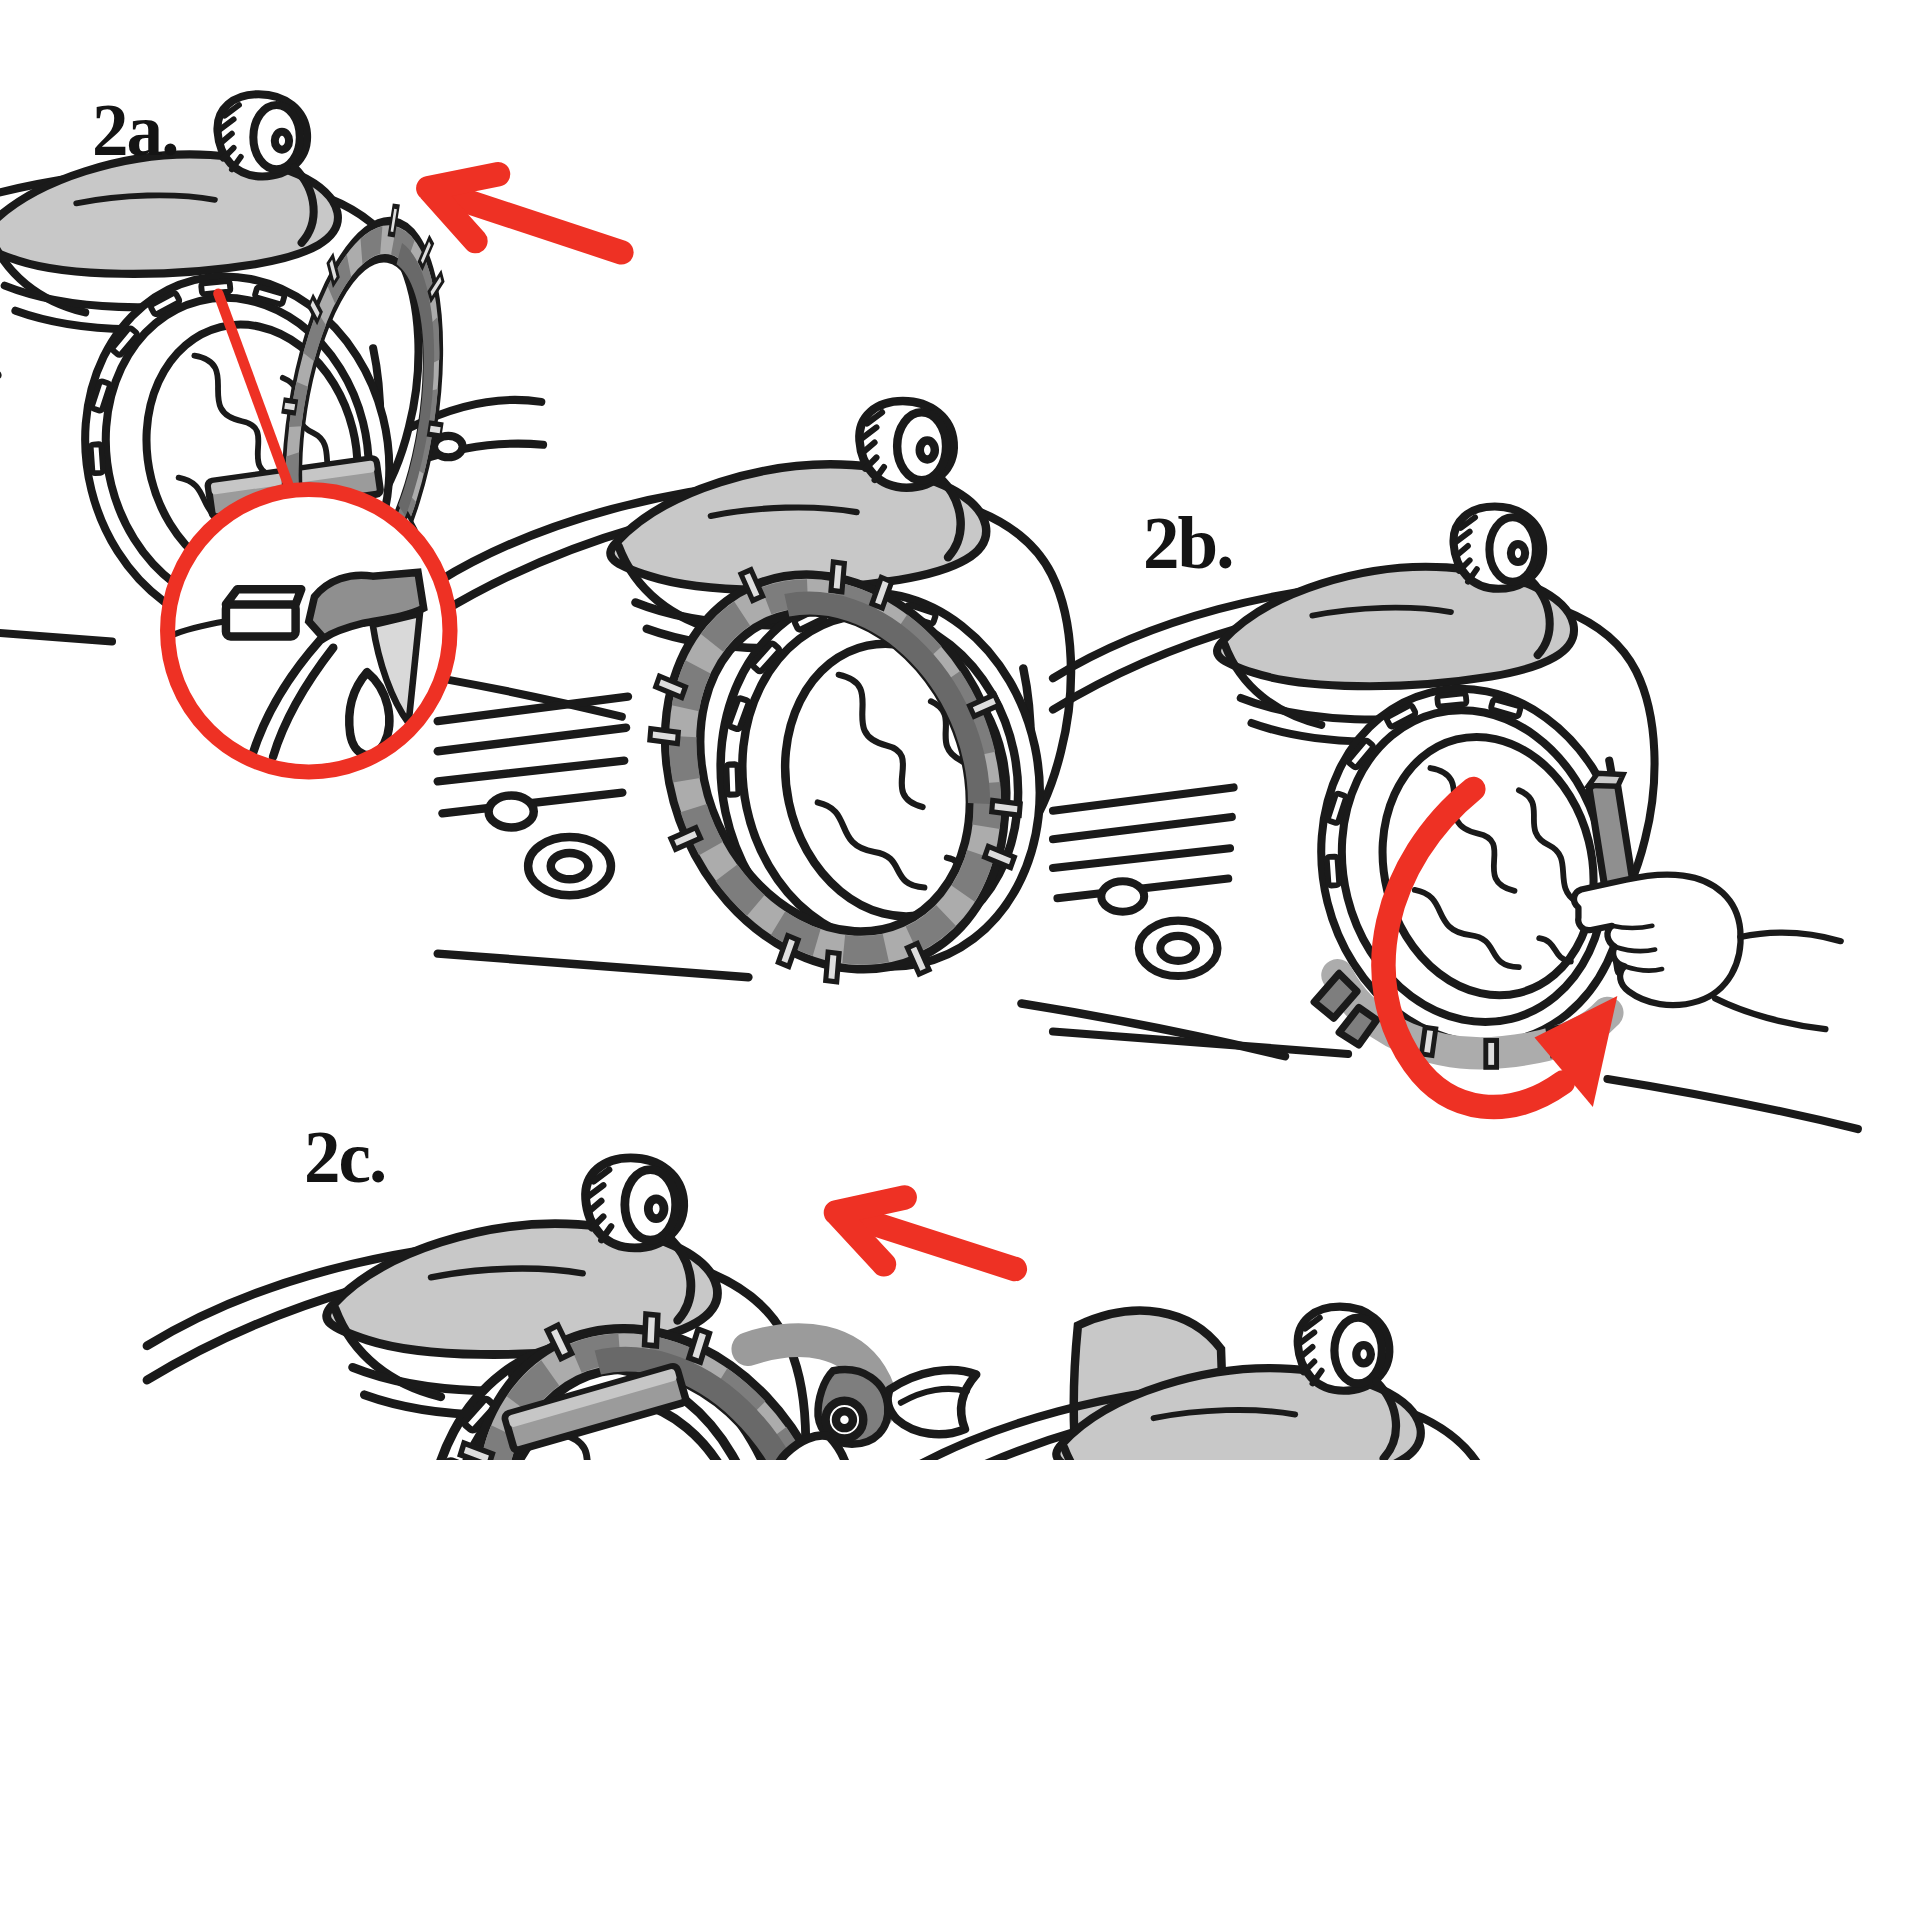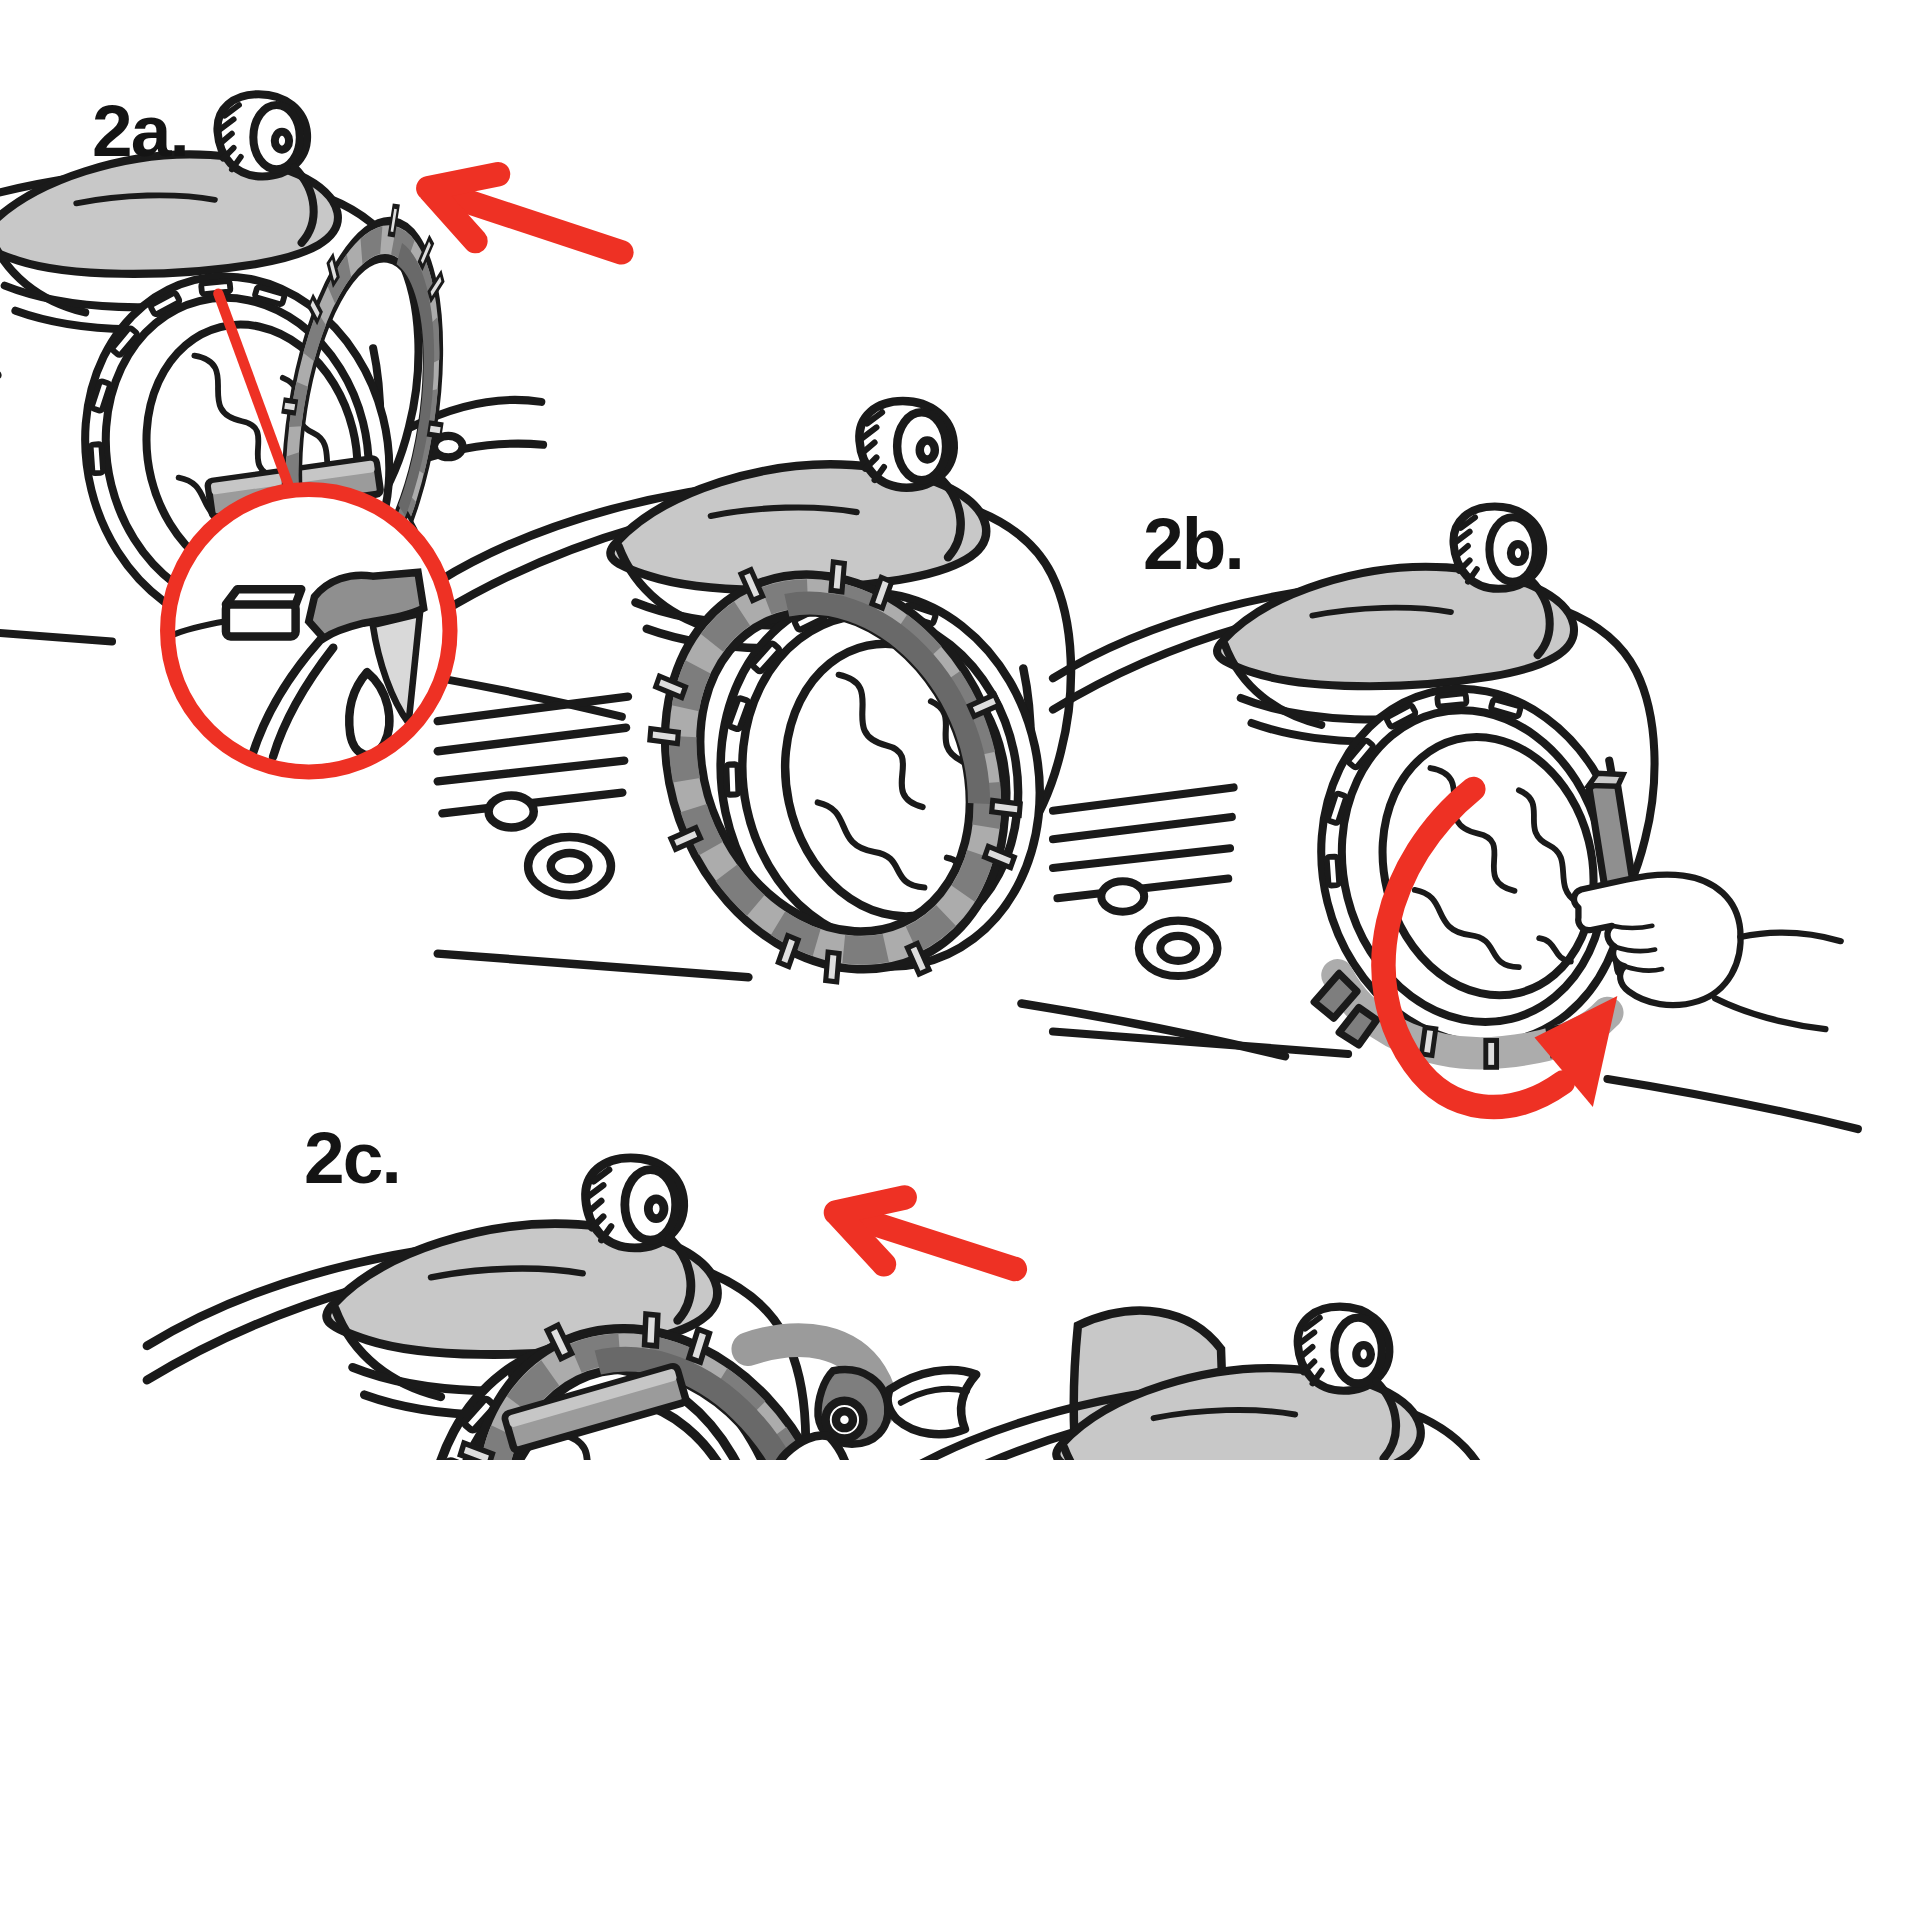--- a/index.html
+++ b/index.html
@@ -1,18 +1,18 @@
 <!DOCTYPE html>
 <html style="font-size:15px"><head>
 <meta charset="utf-8">
 <style>
   html,body{margin:0;padding:0;background:#fff;}
   .canvas{
     position:relative;width:1928px;height:1460px;background:#ffffff;
-    font-family:Liberation Sans, sans-serif;overflow:hidden;
+    font-family:Liberation Serif, serif;overflow:hidden;
   }
   svg.art{position:absolute;left:0;top:0;width:1928px;height:1928px;}
   .step-label{
     position:absolute;font-weight:700;font-size:73px;letter-spacing:-1.9px;
     color:#141414;line-height:1;user-select:none;
   }
   
   .ol  {fill:none;stroke:#1a1a1a;stroke-width:9;stroke-linecap:round;stroke-linejoin:round;}
   .olf {fill:#ffffff;stroke:#1a1a1a;stroke-width:9;stroke-linecap:round;stroke-linejoin:round;}
   .ol2 {fill:none;stroke:#1a1a1a;stroke-width:6.5;stroke-linecap:round;stroke-linejoin:round;}

